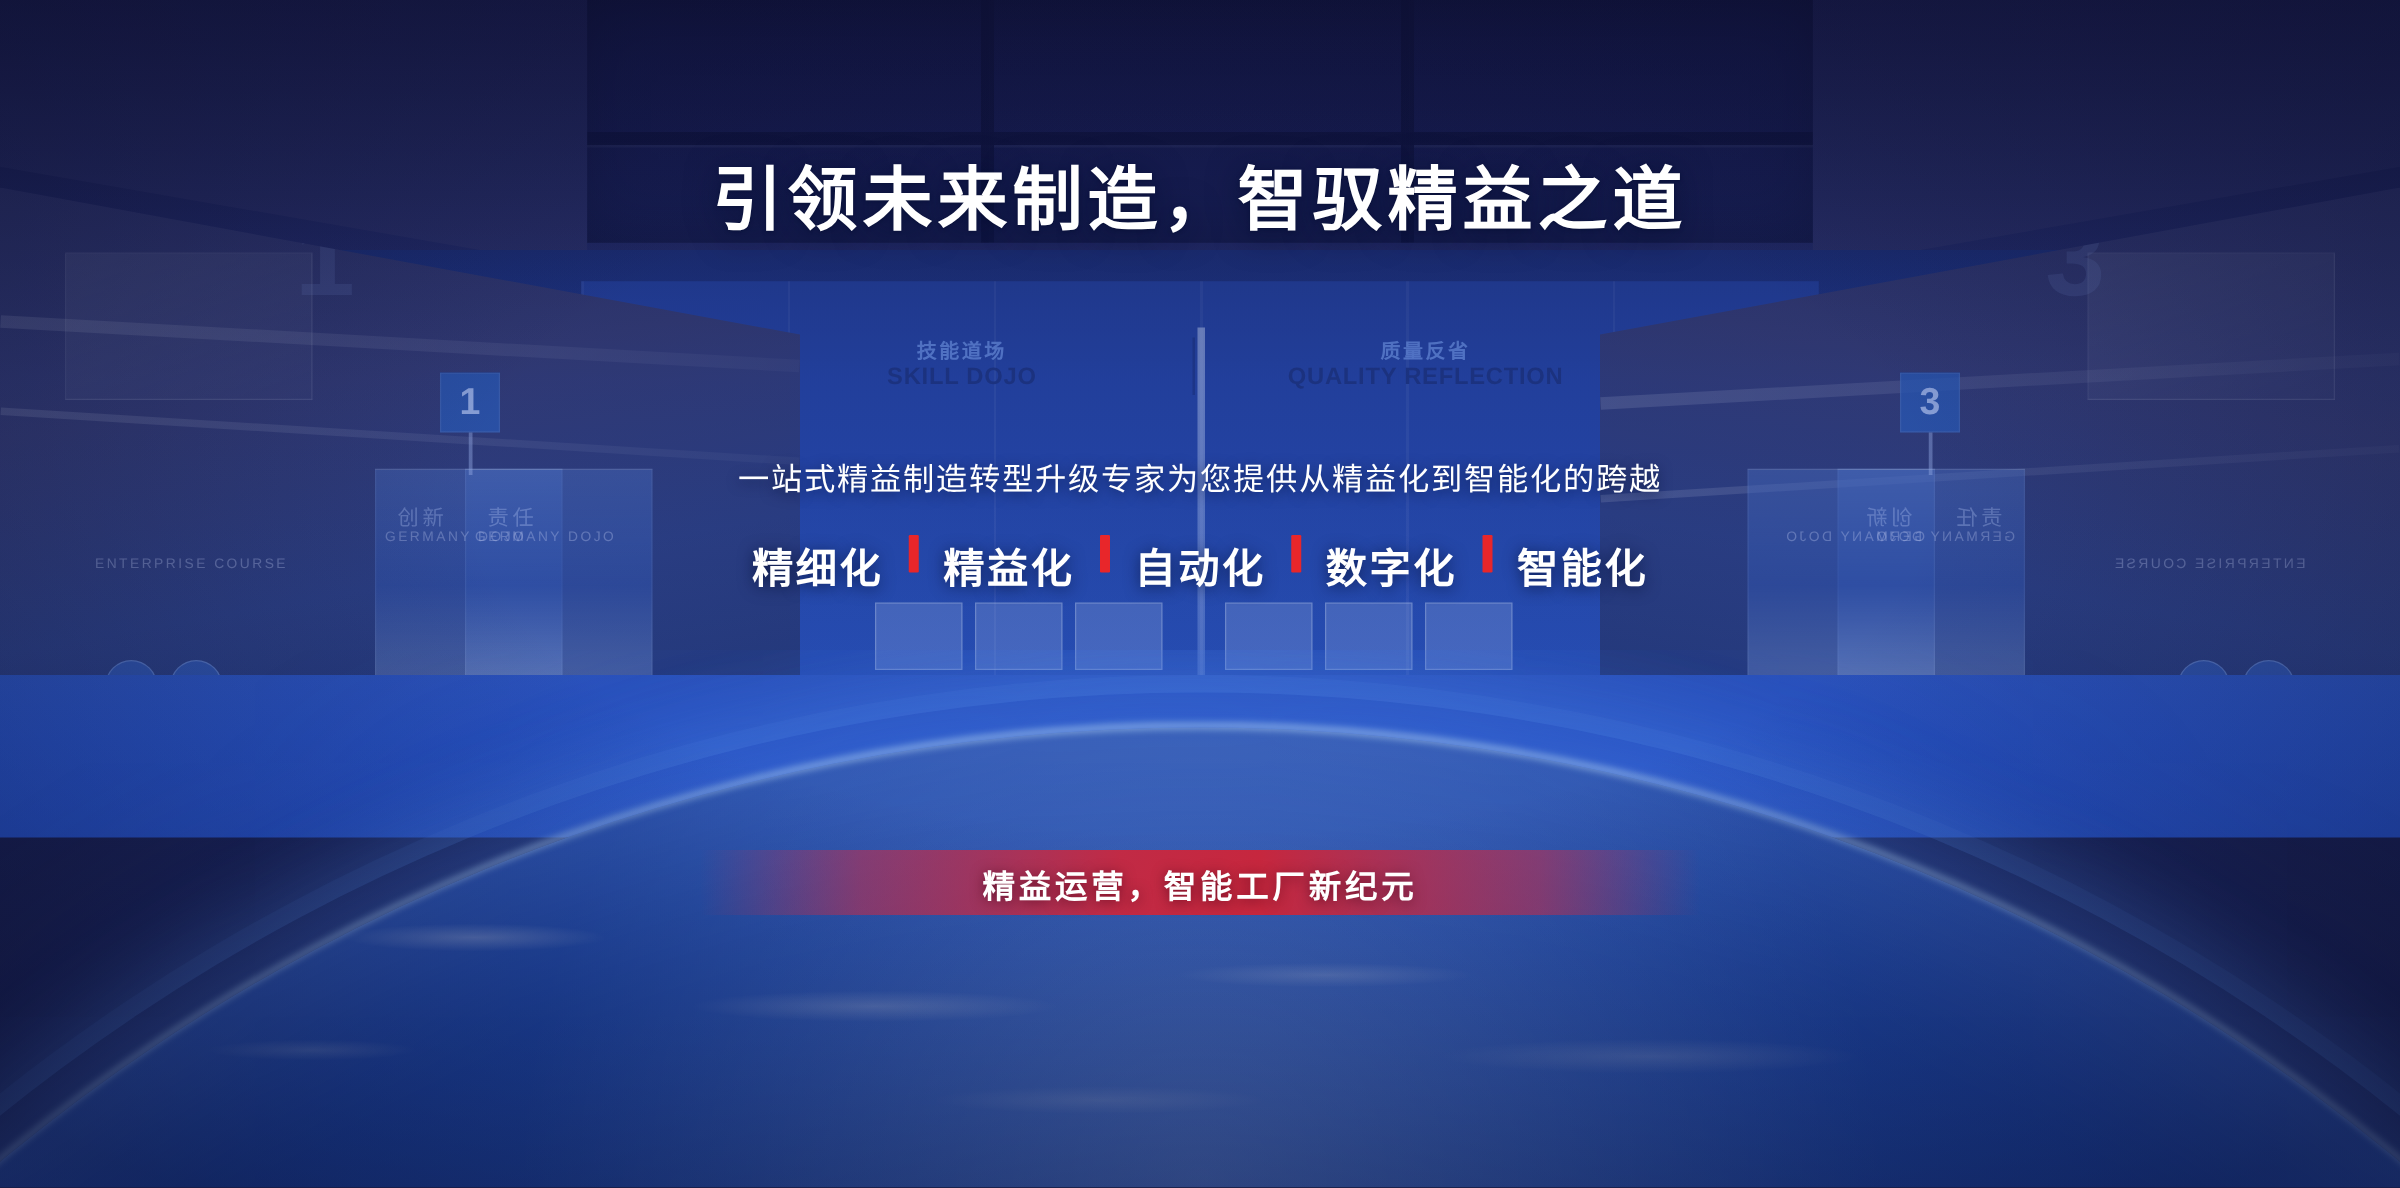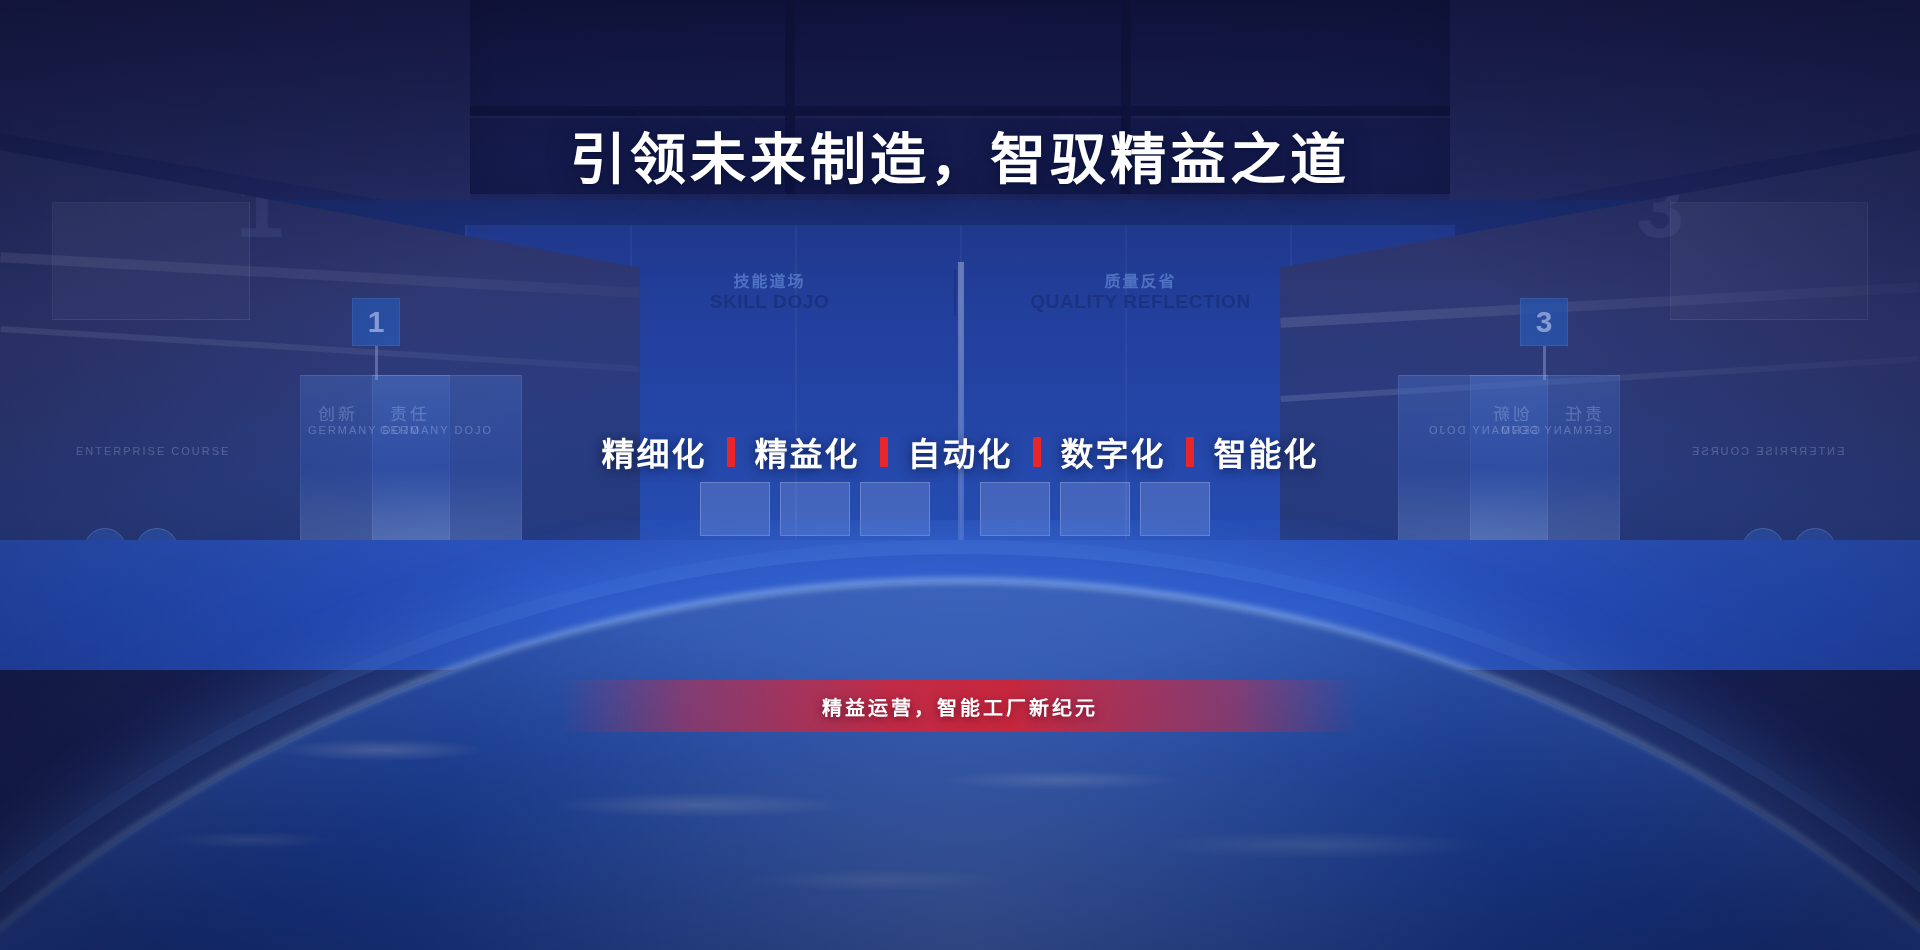--- a/index.html
+++ b/index.html
@@ -262,21 +262,21 @@
     color:#ffffff;
     font-size:25px;
     font-weight:400;
     letter-spacing:1.4px;
     text-shadow:0 2px 10px rgba(6,14,50,.65);
     white-space:nowrap;
   }
 
   .keywords{
     position:absolute; left:0; right:0; top:428px;
-    display:flex; align-items:center; justify-content:center;
+    display:flex; align-items:flex-start; justify-content:center;
     gap:20px;
     white-space:nowrap;
   }
   .keyword{
     color:#ffffff;
     font-size:33px;
     font-weight:700;
     letter-spacing:2px;
     text-shadow:0 2px 12px rgba(6,14,50,.70);
   }
@@ -295,21 +295,21 @@
       rgba(200,40,70,0) 0%,
       rgba(198,42,72,.55) 16%,
       rgba(205,38,60,.92) 42%,
       rgba(206,36,56,.95) 56%,
       rgba(198,42,72,.55) 84%,
       rgba(200,40,70,0) 100%);
   }
   .ribbon-text{
     position:relative;
     color:#ffffff;
-    font-size:20px;
+    font-size:26px;
     font-weight:700;
     letter-spacing:3px;
     text-shadow:0 2px 10px rgba(60,0,20,.6);
     white-space:nowrap;
   }
 </style>
 </head>
 <body>
 
 <div class="stage">
@@ -415,20 +415,21 @@
     </div>
 
     <div class="tint"></div>
     <div class="vignette"></div>
   </div>
 
   <div class="content">
 
     <h1 class="headline">引领未来制造，智驭精益之道</h1>
 
+    <p class="subtitle">一站式精益制造转型升级专家为您提供从精益化到智能化的跨越</p>
 
     <div class="keywords">
       <span class="keyword">精细化</span>
       <span class="kw-sep" style="background: rgb(232, 38, 42);"></span>
       <span class="keyword">精益化</span>
       <span class="kw-sep" style="background: rgb(232, 38, 42);"></span>
       <span class="keyword">自动化</span>
       <span class="kw-sep" style="background: rgb(232, 38, 42);"></span>
       <span class="keyword">数字化</span>
       <span class="kw-sep" style="background: rgb(232, 38, 42);"></span>

